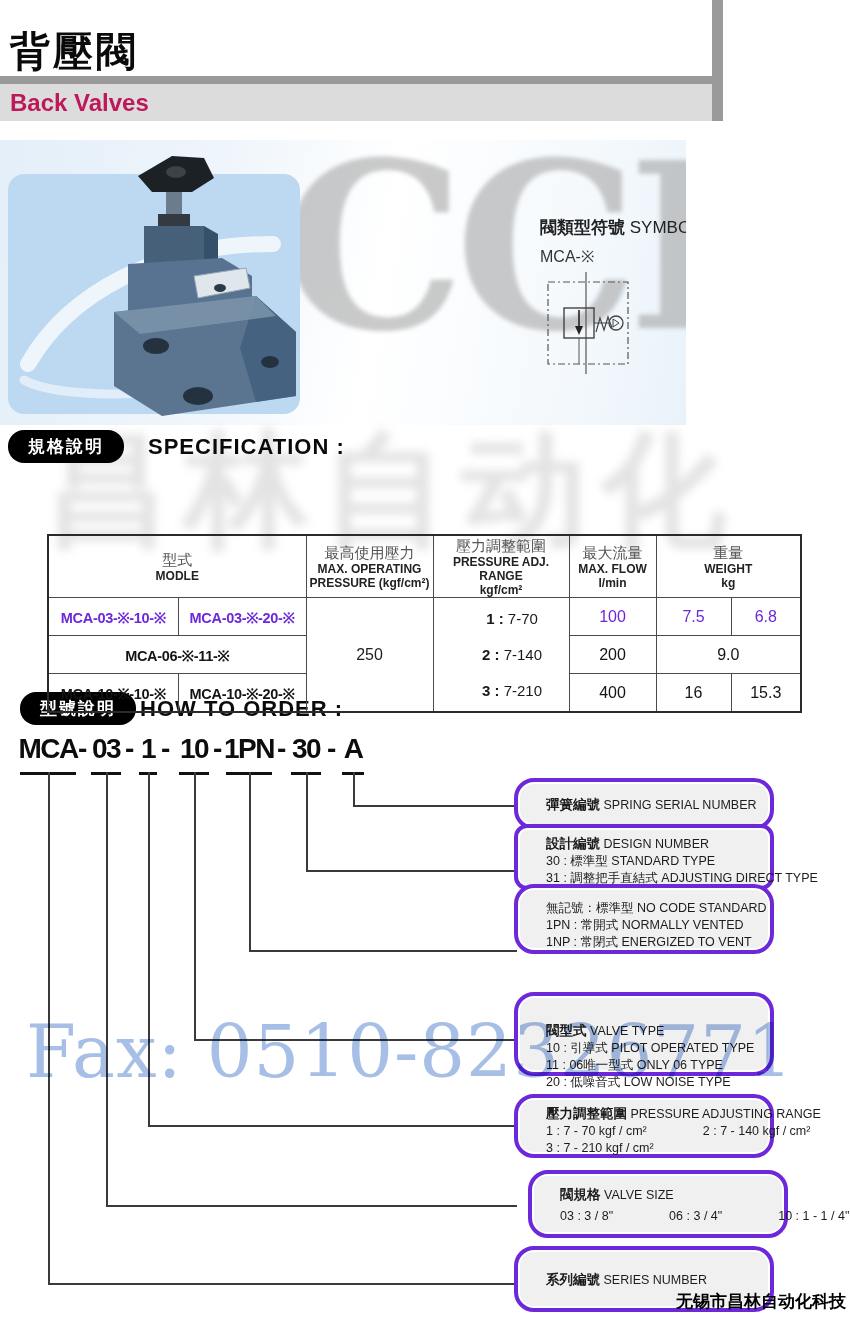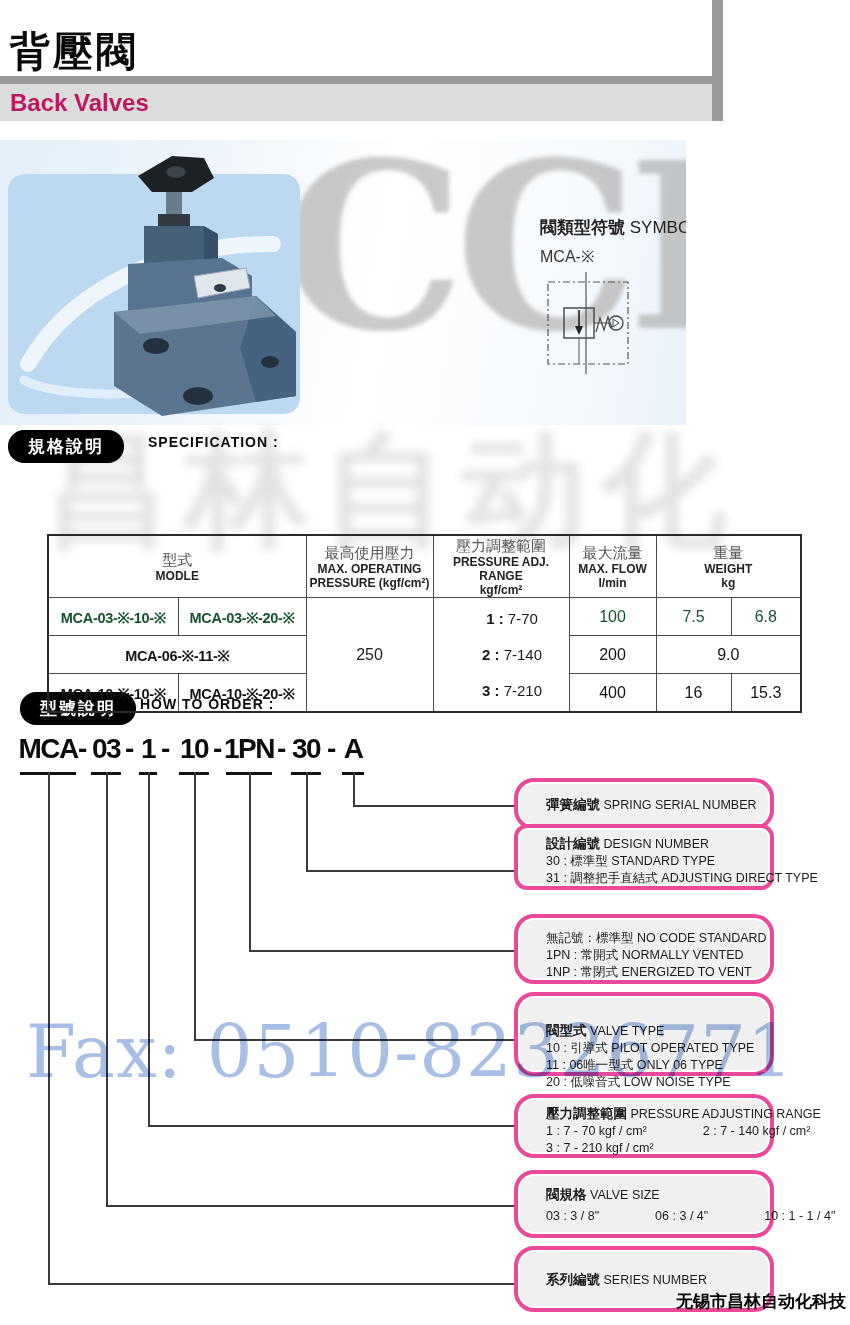--- a/index.html
+++ b/index.html
@@ -24,57 +24,57 @@
   .valve-svg{position:absolute;left:100px;top:8px;}
   .symbol-block{position:absolute;left:540px;top:76px;width:230px;}
   .symbol-l1{font-size:17px;color:#222;}
   .symbol-l1 .zh{font-weight:bold;}
   .symbol-l2{font-size:16px;color:#333;margin-top:6px;}
   .symbol-svg{position:absolute;left:4px;top:56px;}
 
   
   .pill{position:absolute;background:#000;color:#fff;font-weight:bold;font-size:17px;
     border-radius:16px;padding:5px 20px;letter-spacing:2px;}
-  .sec-head{position:absolute;font-size:14px;font-weight:bold;color:#0a0a0a;letter-spacing:1px;}
+  .sec-head{position:absolute;font-size:22px;font-weight:bold;color:#0a0a0a;letter-spacing:1px;}
 
   
   .gray-wm{position:absolute;left:45px;top:408px;font-size:125px;font-weight:bold;letter-spacing:14px;
     color:#b0b0b0;opacity:.35;filter:blur(5px);white-space:nowrap;z-index:0;}
 
   
   .spec-table{position:absolute;left:47px;top:487px;z-index:2;border-collapse:collapse;table-layout:fixed;
     width:753px;background:transparent;margin-top:47px;}
   .spec-table td,.spec-table th{border:1px solid #4a4a4a;padding:0;text-align:center;vertical-align:middle;overflow:hidden;}
   .spec-table{border:2px solid #2a2a2a;}
   .hd .zh{font-size:15px;font-weight:normal;color:#555;line-height:19px;}
   .hd .en{font-size:12px;font-weight:bold;color:#222;line-height:14px;}
   .hd{height:62px;}
   .spec-table td{height:37px;}
   .model-cell{font-size:14.5px;font-weight:bold;letter-spacing:-0.3px;}
   .val-cell{font-size:16px;}
-  .faded{color:#14532d;}
+  .faded{color:#6d28d9;}
   .dark{color:#141414;}
   .adj-cell{vertical-align:top;text-align:left;}
   .adj-line{font-size:15px;color:#1a1a1a;line-height:36px;padding-left:22px;}
   .adj-line .ac{font-weight:bold;}
   .press-cell{font-size:16px;color:#222;}
 
   
   .code-seg{position:absolute;top:731px;height:36px;display:flex;align-items:center;justify-content:center;
     font-size:28px;font-weight:bold;letter-spacing:-1.5px;color:#0d0d0d;}
   .code-seg::after{content:"";position:absolute;left:0;bottom:-8px;width:100%;height:3px;background:#111;}
   .code-dash{position:absolute;top:731px;height:36px;display:flex;align-items:center;
     font-size:28px;font-weight:bold;color:#0d0d0d;}
 
   
   .vline{position:absolute;width:1.5px;background:#3a3a3a;z-index:3;}
   .hline{position:absolute;height:1.5px;background:#3a3a3a;z-index:3;}
 
   
-  .cbox{position:absolute;left:514px;width:260px;border:4px solid #ec4899;border-radius:20px;
+  .cbox{position:absolute;left:514px;width:260px;border:4px solid #6d28d9;border-radius:20px;
     background:#f0f0f0;box-shadow:inset 0 0 0 2px #ffffff;z-index:4;box-sizing:border-box;
     padding:7px 10px 6px 28px;}
   .cbox .bl{font-size:12.5px;line-height:17px;color:#1c1c1c;white-space:nowrap;}
   .cbox .bzh{font-weight:bold;font-size:13.5px;}
   .cbox .bc{font-weight:normal;}
   .cbox .gap{display:inline-block;width:56px;}
   .cbox.center{display:flex;align-items:center;}
 
   
   .wm-blue{position:absolute;left:26px;font-family:"DejaVu Serif",serif;font-size:72px;letter-spacing:1px;
@@ -253,42 +253,42 @@
       <span>SPRING SERIAL NUMBER</span>
     </div>
   </div>
 
   <div class="cbox" style="top:824px;height:66px;border-radius:13px;">
     <div class="bl"><span class="bzh">設計編號</span> <span>DESIGN NUMBER</span></div>
     <div class="bl"><span class="bc">30 :</span> <span>標準型</span> <span>STANDARD TYPE</span></div>
     <div class="bl"><span class="bc">31 :</span> <span>調整把手直結式</span> <span>ADJUSTING DIRECT TYPE</span></div>
   </div>
 
-  <div class="cbox" style="top:914px;height:70px;padding-top:12px;">
+  <div class="cbox" style="top:884px;height:70px;padding-top:12px;">
     <div class="bl"><span class="bc">無記號：</span><span>標準型</span> <span>NO CODE STANDARD</span></div>
     <div class="bl"><span class="bc">1PN :</span> <span>常開式</span> <span>NORMALLY VENTED</span></div>
     <div class="bl"><span class="bc">1NP :</span> <span>常閉式</span> <span>ENERGIZED TO VENT</span></div>
   </div>
 
   <div class="cbox" style="top:992px;height:84px;padding-top:26px;">
     <div class="bl"><span class="bzh">閥型式</span> <span>VALVE TYPE</span></div>
     <div class="bl"><span class="bc">10 :</span> <span>引導式</span> <span>PILOT OPERATED TYPE</span></div>
     <div class="bl"><span class="bc">11 :</span> <span>06唯一型式</span> <span>ONLY 06 TYPE</span></div>
     <div class="bl"><span class="bc">20 :</span> <span>低噪音式</span> <span>LOW NOISE TYPE</span></div>
   </div>
 
   <div class="cbox" style="top:1094px;height:64px;">
     <div class="bl"><span class="bzh">壓力調整範圍</span> <span>PRESSURE ADJUSTING RANGE</span></div>
     <div class="bl">
       <span class="bc">1 :</span> <span>7 - 70  kgf / cm²</span><span class="gap"></span><span class="bc">2 :</span> <span>7 - 140  kgf / cm²</span>
     </div>
     <div class="bl"><span class="bc">3 :</span> <span>7 - 210  kgf / cm²</span></div>
   </div>
 
-  <div class="cbox" style="top:1170px;height:68px;padding-top:12px;">
+  <div class="cbox" style="top:1170px;height:68px;padding-top:12px;margin-left:14px;">
     <div class="bl"><span class="bzh">閥規格</span> <span>VALVE SIZE</span></div>
     <div class="bl" style="margin-top:4px;">
       <span class="bc">03 :</span> <span>3 / 8"</span><span class="gap"></span><span class="bc">06 :</span> <span>3 / 4"</span><span class="gap"></span><span class="bc">10 :</span> <span>1 - 1 / 4"</span>
     </div>
   </div>
 
   <div class="cbox center" style="top:1246px;height:66px;">
     <div class="bl">
       <span class="bzh">系列編號</span>
       <span>SERIES NUMBER</span>

